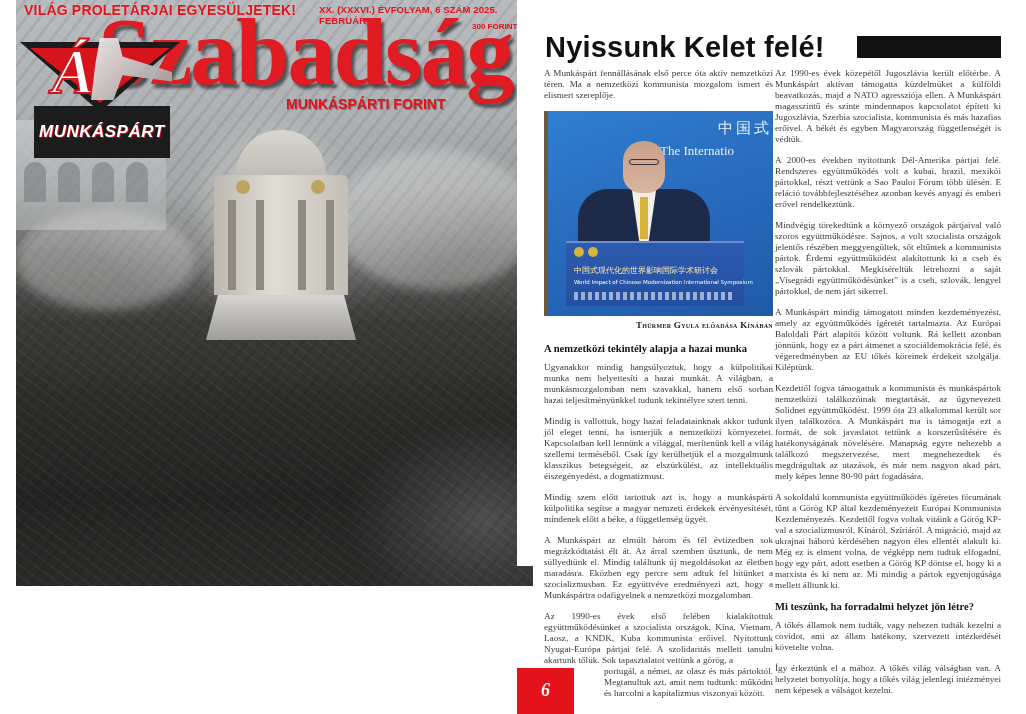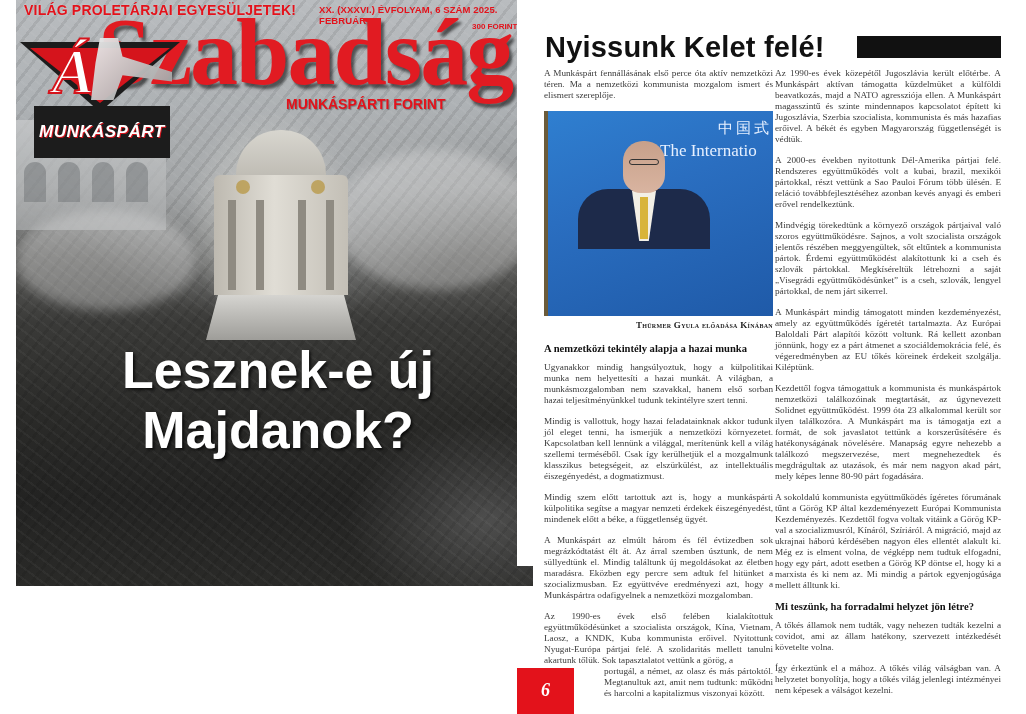--- a/index.html
+++ b/index.html
@@ -173,21 +173,21 @@
     position: relative; width: 229px; height: 205px; margin-top: 4px; overflow: hidden;
     background: linear-gradient(160deg, #2f7fd0 0%, #2a6ec0 40%, #1f5aa8 100%);
     border-left: 4px solid #6b5b3a;
   }
   .photo-banner-cn {
     position: absolute; left: 170px; top: 12px;
     font-family: "DejaVu Sans", sans-serif; font-size: 15px; color: #e6f0ff; letter-spacing: 3px;
   }
   .photo-banner-en {
     position: absolute; left: 112px; top: 34px;
-    font-family: "Liberation Serif", serif; font-size: 17px; color: #e6f0ff; white-space: nowrap;
+    font-family: "Liberation Serif", serif; font-size: 13px; color: #e6f0ff; white-space: nowrap;
   }
   .speaker-head {
     position: absolute; left: 75px; top: 30px; width: 42px; height: 52px; border-radius: 20px 20px 18px 18px;
     background: linear-gradient(180deg, #c7a08a, #d9b4a0);
   }
   .speaker-glasses {
     position: absolute; left: 81px; top: 48px; width: 30px; height: 6px; border: 1px solid #333; border-radius: 3px;
   }
   .speaker-body {
     position: absolute; left: 30px; top: 78px; width: 132px; height: 60px;
@@ -266,24 +266,20 @@
   <div class="masthead-subtitle">MUNKÁSPÁRTI FORINT</div>
 
   <div class="logo">
     <div class="logo-triangle"></div>
     <div class="logo-triangle-inner"></div>
     <div class="logo-letter">Á</div>
     <div class="logo-figure"></div>
     <div class="logo-name">MUNKÁSPÁRT</div>
   </div>
 
-  <div class="headline">
-    <div>Lesznek-e új</div>
-    <div>Majdanok?</div>
-  </div>
 
   <div class="qr-block">
     <div class="qr-frame"></div>
     <div class="qr-code">
         <div class="qr-inner"></div>
       </div>
     <div class="qr-hand-top"></div>
     <div class="qr-hand-bottom"></div>
     <div class="qr-url">1046.hu</div>
   </div>
@@ -297,27 +293,34 @@
     <p>A Munkáspárt fennállásának első perce óta aktív nemzetközi téren. Ma a nemzetközi kommunista mozgalom ismert és elismert szereplője.</p>
 
     <div class="photo">
       <div class="photo-banner-cn">中国式</div>
       <div class="photo-banner-en">The Internatio</div>
       <div class="speaker-body"></div>
       <div class="speaker-shirt"></div>
       <div class="speaker-tie"></div>
       <div class="speaker-head"></div>
       <div class="speaker-glasses"></div>
+      <div class="podium">
+        <div class="podium-emblem" style="left:8px"></div>
+        <div class="podium-emblem" style="left:22px"></div>
+        <div class="podium-cn">中国式现代化的世界影响国际学术研讨会</div>
+        <div class="podium-en">World Impact of Chinese Modernization International Symposium</div>
+        <div class="podium-skyline"></div>
+      </div>
     </div>
     <div class="caption">Thürmer Gyula előadása Kínában</div>
 
     <div class="subhead">A nemzetközi tekintély alapja a hazai munka</div>
     <p>Ugyanakkor mindig hangsúlyoztuk, hogy a külpolitikai munka nem helyettesíti a hazai munkát. A világban, a munkásmozgalomban nem szavakkal, hanem első sorban hazai teljesítményünkkel tudunk tekintélyre szert tenni.</p>
     <p>Mindig is vallottuk, hogy hazai feladatainknak akkor tudunk jól eleget tenni, ha ismerjük a nemzetközi környezetet. Kapcsolatban kell lennünk a világgal, merítenünk kell a világ szellemi terméséből. Csak így kerülhetjük el a mozgalmunk klasszikus betegségeit, az elszürkülést, az intellektuális éiszegényedést, a dogmatizmust.</p>
-    <p>Mindig szem előtt tartottuk azt is, hogy a munkáspárti külpolitika segítse a magyar nemzeti érdekek éiszegényedést, mindenek előtt a béke, a függetlenség ügyét.</p>
+    <p>Mindig szem előtt tartottuk azt is, hogy a munkáspárti külpolitika segítse a magyar nemzeti érdekek érvényesítését, mindenek előtt a béke, a függetlenség ügyét.</p>
     <p>A Munkáspárt az elmúlt három és fél évtizedben sok megrázkódtatást élt át. Az árral szemben úsztunk, de nem süllyedtünk el. Mindig találtunk új megoldásokat az életben maradásra. Eközben egy percre sem adtuk fel hitünket a szocializmusban. Ez együttvéve eredményezi azt, hogy a Munkáspártra odafigyelnek a nemzetközi mozgalomban.</p>
     <p style="margin-bottom:0">Az 1990-es évek első felében kialakítottuk együttműködésünket a szocialista országok, Kína, Vietnam, Laosz, a KNDK, Kuba kommunista erőivel. Nyitottunk Nyugat-Európa pártjai felé. A szolidaritás mellett tanulni akartunk tőlük. Sok tapasztalatot vettünk a görög, a</p>
     <p class="indented">portugál, a német, az olasz és más pártoktól. Megtanultuk azt, amit nem tudtunk: működni és harcolni a kapitalizmus viszonyai között.</p>
   </div>
 
   <div class="col col-right">
     <p>Az 1990-es évek közepétől Jugoszlávia került előtérbe. A Munkáspárt aktívan támogatta küzdelmüket a külföldi beavatkozás, majd a NATO agressziója ellen. A Munkáspárt magasszintű és szinte mindennapos kapcsolatot épített ki Jugoszlávia, Szerbia szocialista, kommunista és más hazafias erőivel. A békét és egyben Magyarország függetlenségét is védtük.</p>
     <p>A 2000-es években nyitottunk Dél-Amerika pártjai felé. Rendszeres együttműködés volt a kubai, brazil, mexikói pártokkal, részt vettünk a Sao Pauloi Fórum több ülésén. E reláció továbbfejlesztéséhez azonban kevés anyagi és emberi erővel rendelkeztünk.</p>
     <p>Mindvégig törekedtünk a környező országok pártjaival való szoros együttműködésre. Sajnos, a volt szocialista országok jelentős részében meggyengültek, sőt eltűntek a kommunista pártok. Érdemi együttműködést alakítottunk ki a cseh és szlovák pártokkal. Megkíséreltük létrehozni a saját „Visegrádi együttműködésünket” is a cseh, szlovák, lengyel pártokkal, de nem járt sikerrel.</p>
     <p>A Munkáspárt mindig támogatott minden kezdeményezést, amely az együttműködés ígéretét tartalmazta. Az Európai Baloldali Párt alapítói között voltunk. Rá kellett azonban jönnünk, hogy ez a párt átmenet a szociáldemokrácia felé, és végeredményben az EU tőkés köreinek érdekeit szolgálja. Kiléptünk.</p>

